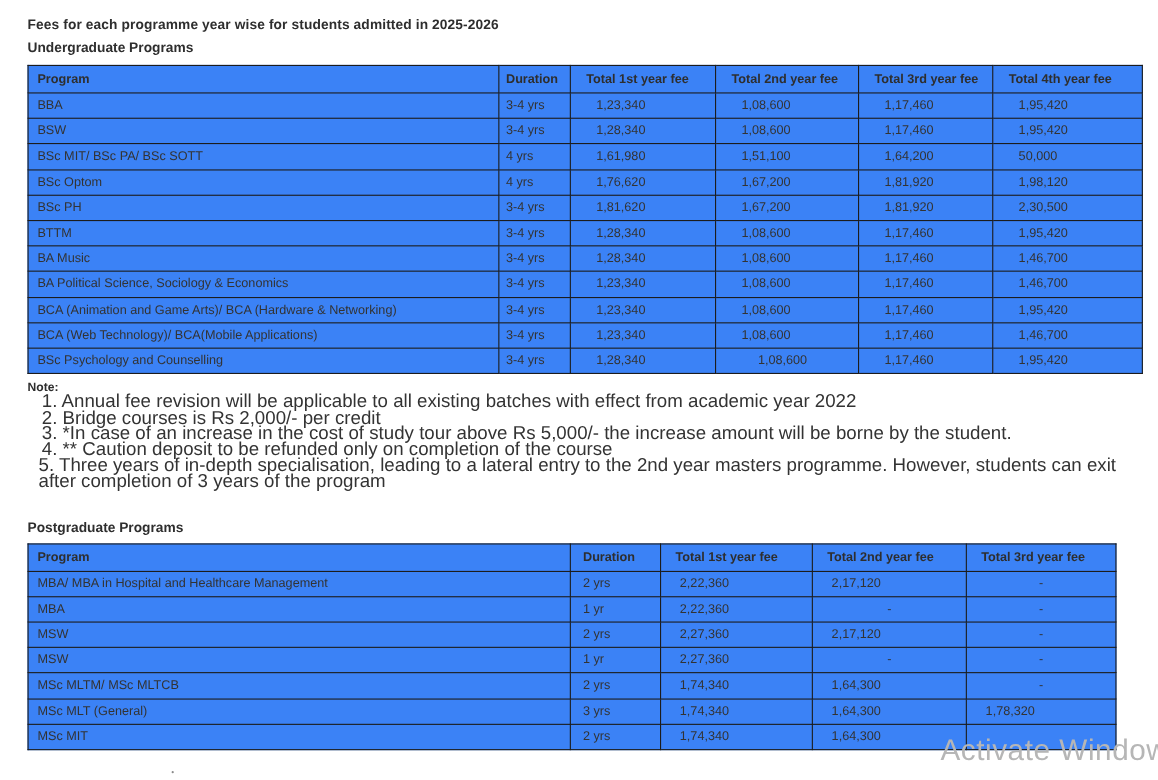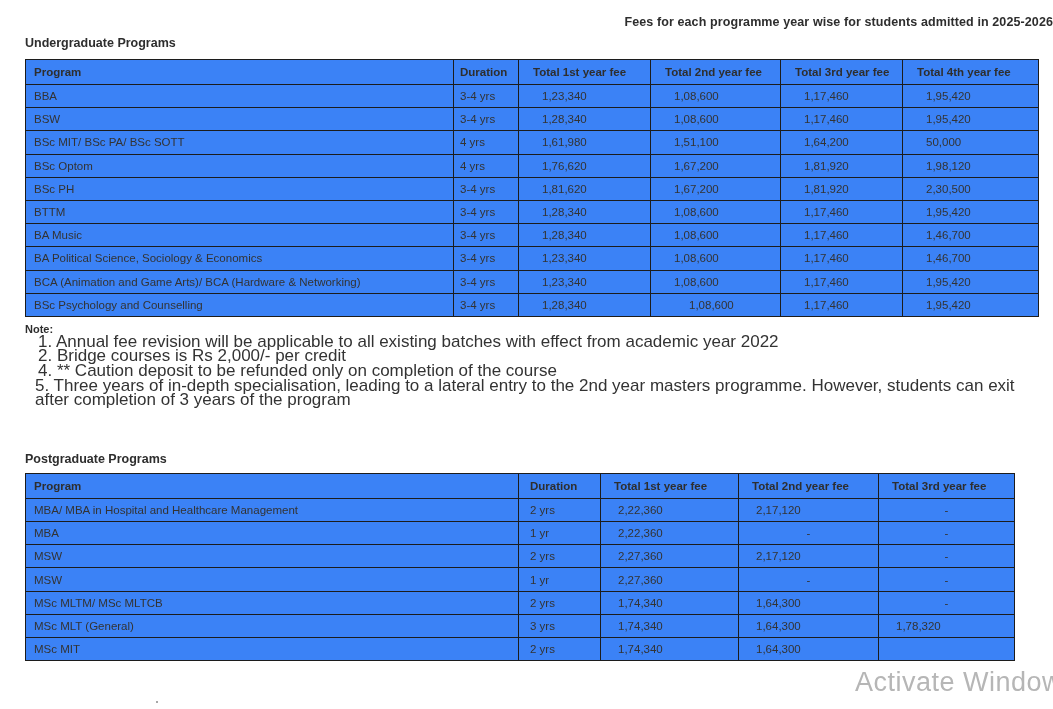--- a/index.html
+++ b/index.html
@@ -1,20 +1,20 @@
 <!DOCTYPE html>
 <html><head>
 <meta charset="utf-8">
 <style>
   * { margin: 0; padding: 0; box-sizing: border-box; }
   html, body { width: 1053px; height: 709px; background: #ffffff; overflow: hidden; }
   body { position: relative; font-family: "Liberation Sans", sans-serif; color: #333333; }
   .page { padding: 15px 0 0 25px; }
 
-  .doc-title { font-size: 12.5px; font-weight: bold; color: #2e2e2e; letter-spacing: 0.1px; text-align: right; }
+  .doc-title { font-size: 12.5px; font-weight: bold; color: #2e2e2e; letter-spacing: 0.1px; }
   .section-heading { font-size: 12.5px; font-weight: bold; color: #2e2e2e; margin-top: 7px; }
 
   table { border-collapse: collapse; table-layout: fixed; background: #3b82f6; }
   #ug-table { width: 1013px; margin-top: 9px; }
   #pg-table { width: 989px; margin-top: 7px; }
   th, td {
     border: 1.2px solid #1c1c1c;
     font-size: 11.5px;
     text-align: left;
     vertical-align: middle;
@@ -36,21 +36,21 @@
   
   #pg-table th.c2, #pg-table th.c3, #pg-table th.c4 { padding-left: 13px; }
   #pg-table td.c2, #pg-table td.c3, #pg-table td.c4 { padding-left: 17px; }
   td.dash { text-align: center; padding-left: 0 !important; }
 
   .note-block { margin-top: 6px; }
   .note-heading { font-size: 11px; font-weight: bold; color: #2e2e2e; }
   .note-item { font-size: 17px; color: #333333; padding-left: 13px; line-height: 14.6px; }
   .note-item:last-child { padding-left: 10px; }
 
-  .pg-heading { margin-top: 44px; }
+  .pg-heading { margin-top: 27px; }
 
   .watermark {
     position: absolute;
     left: 855px;
     top: 667px;
     font-size: 27px;
     color: #b6b6b6;
     white-space: nowrap;
     letter-spacing: 0.5px;
   }
@@ -159,34 +159,43 @@
         </tr>
         <tr>
           <td class="c0">BCA (Animation and Game Arts)/ BCA (Hardware &amp; Networking)</td>
           <td class="c1">3-4 yrs</td>
           <td class="c2">1,23,340</td>
           <td class="c3">1,08,600</td>
           <td class="c4">1,17,460</td>
           <td class="c5">1,95,420</td>
         </tr>
         <tr>
+          <td class="c0">BCA (Web Technology)/ BCA(Mobile Applications)</td>
+          <td class="c1">3-4 yrs</td>
+          <td class="c2">1,23,340</td>
+          <td class="c3">1,08,600</td>
+          <td class="c4">1,17,460</td>
+          <td class="c5">1,46,700</td>
+        </tr>
+        <tr>
           <td class="c0">BSc Psychology and Counselling</td>
           <td class="c1">3-4 yrs</td>
           <td class="c2">1,28,340</td>
           <td class="c3">1,08,600</td>
           <td class="c4">1,17,460</td>
           <td class="c5">1,95,420</td>
         </tr>
       </tbody>
     </table>
 
   <div class="note-block">
     <div class="note-heading">Note:</div>
     <div class="note-item">1.  Annual fee revision will be applicable to all existing batches with effect from academic year 2022</div>
     <div class="note-item">2.  Bridge courses is Rs 2,000/- per credit</div>
+    <div class="note-item">3.  *In case  of an increase in the cost of study tour above Rs 5,000/- the increase amount will be borne by the student.</div>
     <div class="note-item">4.  ** Caution deposit to be refunded only on completion of the course</div>
     <div class="note-item">5. Three years of in-depth specialisation, leading to a lateral entry to the 2nd year masters programme. However, students can exit after completion of 3 years of the program</div>
   </div>
 
   <div class="section-heading pg-heading">Postgraduate Programs</div>
 
   <table id="pg-table">
     <colgroup>
       <col style="width:493px">
         <col style="width:82px">

